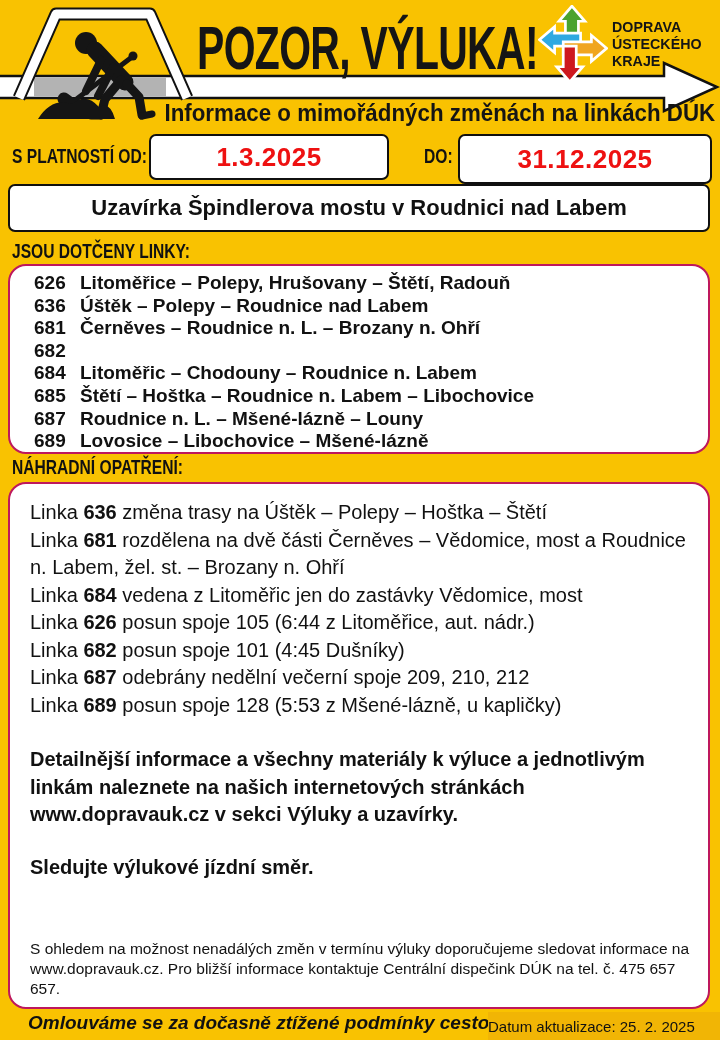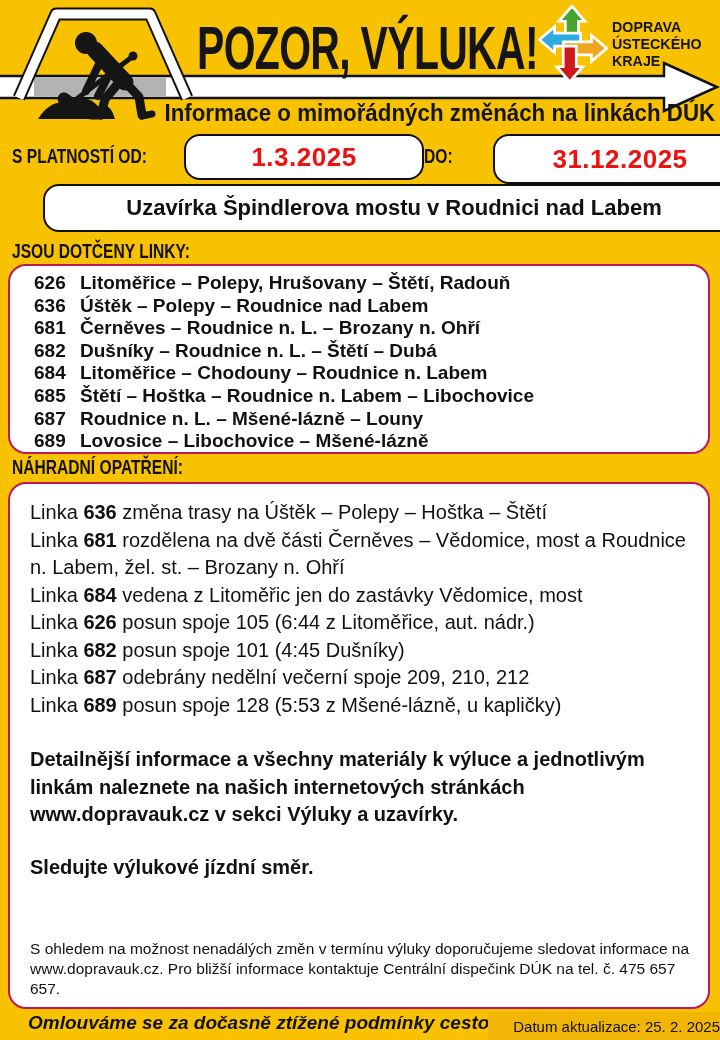--- a/index.html
+++ b/index.html
@@ -15,41 +15,41 @@
     transform:scaleX(.66);transform-origin:left top;white-space:nowrap;color:#151515;
   }
   .subtitle{
     right:5px;top:99px;font-size:24px;font-weight:bold;white-space:nowrap;
     transform:scaleX(.93);transform-origin:right center;color:#151515;
   }
   .brand{left:612px;top:18px;font-size:15.5px;font-weight:bold;line-height:17px;
     transform:scaleX(.92);transform-origin:left top;color:#151515;}
   .label{font-size:20px;}
   .whitebox{
-    position:absolute;background:#fff;border:2px solid #101010;border-radius:16px;
-    display:flex;align-items:center;justify-content:center;box-sizing:border-box;margin-left:35px;
+    position:absolute;background:#fff;border:2px solid #101010;border-radius:7px;
+    display:flex;align-items:center;justify-content:center;box-sizing:border-box;
   }
   .datebox{font-size:26px;font-weight:bold;color:#ee1111;letter-spacing:.5px;}
   .event-title{font-size:22px;font-weight:bold;text-align:center;}
   .bigbox{
     position:absolute;background:#fff;border:2px solid #be185d;border-radius:18px;
     box-sizing:border-box;
   }
   .lines-box{left:8px;top:264px;width:702px;height:190px;padding:6px 10px 0 24px;}
   .line-row{display:flex;font-size:19px;font-weight:bold;line-height:22.6px;}
   .line-num{flex:0 0 46px;}
   .measures-box{left:8px;top:482px;width:702px;height:527px;padding:15px 16px 16px 20px;}
   .measure{margin:0;font-size:20px;line-height:27.5px;}
   .details{margin:27px 0 0 0;font-size:20px;line-height:27.5px;font-weight:bold;}
   .follow{margin:27px 0 0 0;font-size:20px;font-weight:bold;}
   .disclaimer{position:absolute;left:20px;right:14px;bottom:8px;font-size:15.5px;line-height:20px;}
   .apology{left:28px;top:1012px;font-size:19px;font-weight:bold;font-style:italic;white-space:nowrap;}
   .footer-strip{
     left:488px;top:1012px;width:232px;height:28px;background:#f1b505;
-    display:flex;align-items:center;justify-content:flex-end;position:absolute;
+    display:flex;align-items:center;justify-content:flex-start;position:absolute;
   }
   .updated{font-size:15px;white-space:nowrap;}
   b{font-weight:bold;}
 </style>
 </head>
 <body>
 
 <div class="poster">
 
   <svg class="abs" style="left:0;top:0" width="720" height="130" viewBox="0 0 720 130">
@@ -122,26 +122,25 @@
         <span>Úštěk – Polepy – Roudnice nad Labem</span>
       </div>
 
       <div class="line-row">
         <span class="line-num">681</span>
         <span>Černěves – Roudnice n. L. – Brozany n. Ohří</span>
       </div>
 
       <div class="line-row">
         <span class="line-num">682</span>
-        <span>Dušníky – Roudnice n. L. – Štětí – Dubá</span>
       </div>
 
       <div class="line-row">
         <span class="line-num">684</span>
-        <span>Litoměřice – Chodouny – Roudnice n. Labem</span>
+        <span>Litoměřic – Chodouny – Roudnice n. Labem</span>
       </div>
 
       <div class="line-row">
         <span class="line-num">685</span>
         <span>Štětí – Hoštka – Roudnice n. Labem – Libochovice</span>
       </div>
 
       <div class="line-row">
         <span class="line-num">687</span>
         <span>Roudnice n. L. – Mšené-lázně – Louny</span>

